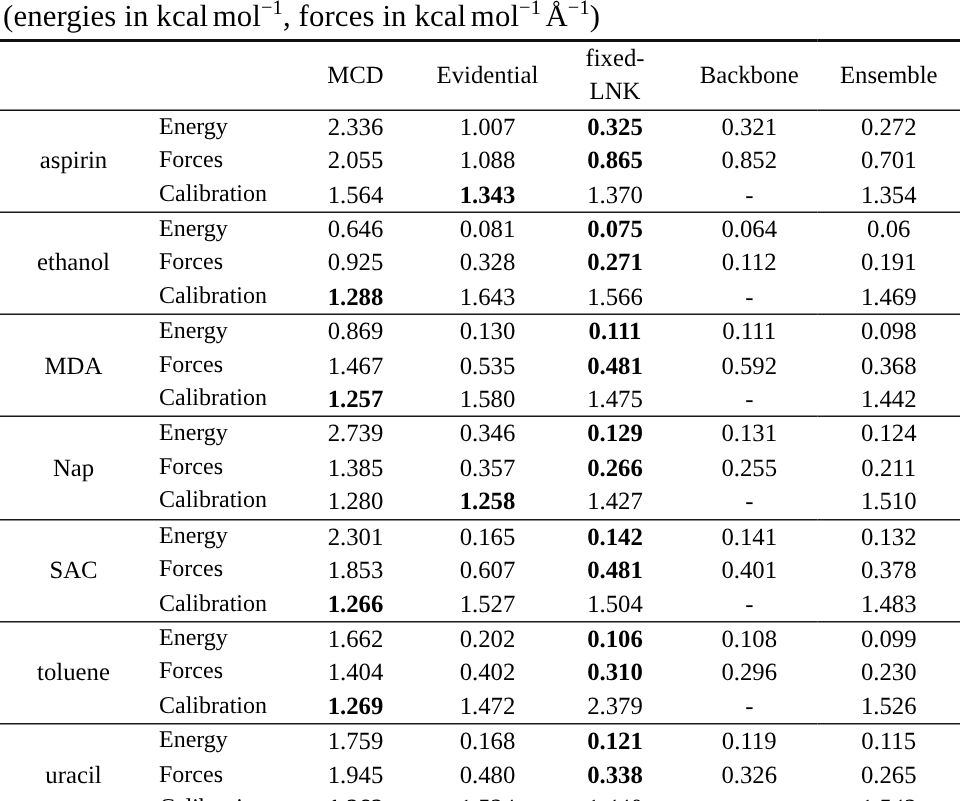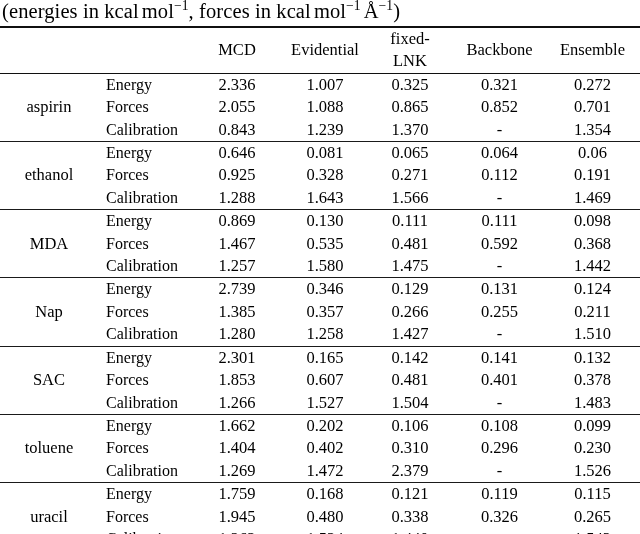--- a/index.html
+++ b/index.html
@@ -81,21 +81,21 @@
   
   .hdr {
     text-align: center;
     font-size: 16.5px;
     height: 27px;
     line-height: 27px;
   }
 
   
   .num { text-align: center; }
-  .num.b { font-weight: normal; }
+  .num.b { font-weight: bold; }
   .dash { text-align: center; }
 
   .species {
     text-align: center;
     font-size: 16.5px;
     font-family: Liberation Serif, serif;
   }
   .metric {
     text-align: left;
     padding-left: 8px !important;
@@ -170,36 +170,36 @@
             <td class="metric">Forces</td>
             <td class="num">2.055</td>
             <td class="num">1.088</td>
             <td class="num b">0.865</td>
             <td></td>
             <td class="num">0.852</td>
             <td class="num">0.701</td>
           </tr>
           <tr>
             <td class="metric">Calibration</td>
-            <td class="num">0.843</td>
-            <td class="num b">1.239</td>
+            <td class="num">1.564</td>
+            <td class="num b">1.343</td>
             <td class="num">1.370</td>
             <td></td>
             <td class="num dash">-</td>
             <td class="num">1.354</td>
           </tr>
           <tr class="rule-row">
             <td colspan="8" class="rule-grp"></td>
           </tr>
           <tr>
             <td class="species" rowspan="3">ethanol</td>
             <td class="metric">Energy</td>
             <td class="num">0.646</td>
             <td class="num">0.081</td>
-            <td class="num b">0.065</td>
+            <td class="num b">0.075</td>
             <td></td>
             <td class="num">0.064</td>
             <td class="num">0.06</td>
           </tr>
           <tr>
             <td class="metric">Forces</td>
             <td class="num">0.925</td>
             <td class="num">0.328</td>
             <td class="num b">0.271</td>
             <td></td>

